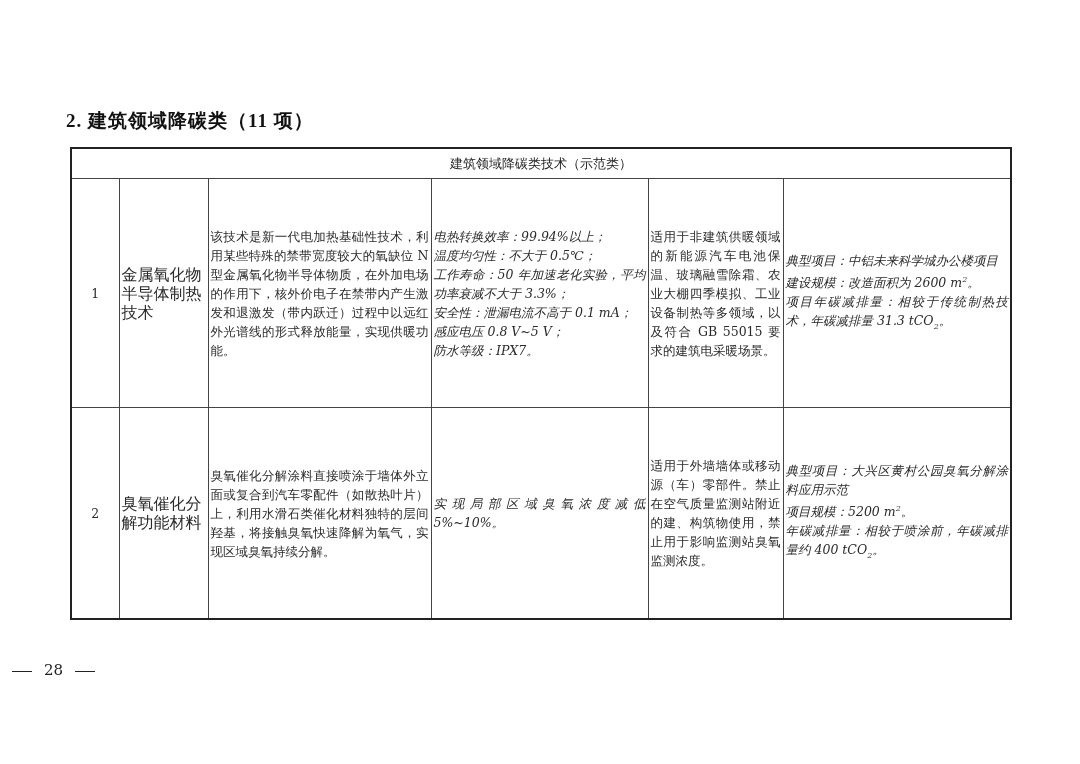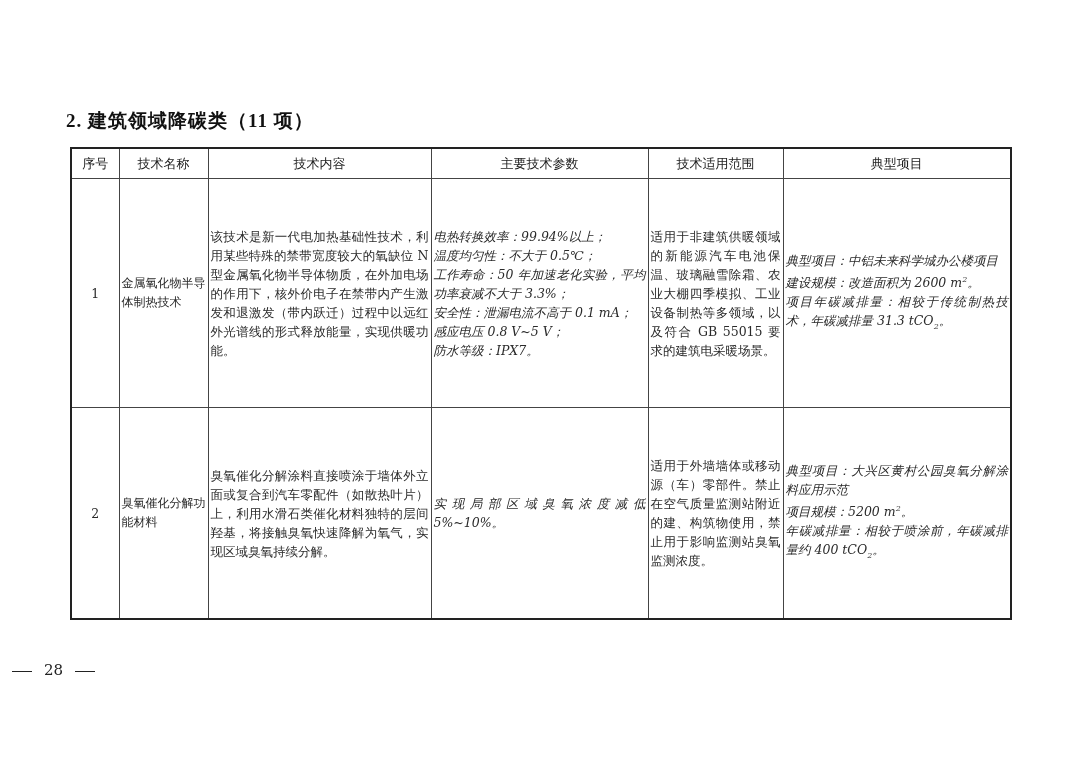--- a/index.html
+++ b/index.html
@@ -28,21 +28,21 @@
     }
     .head-row th {
       height: 29px; font-weight: normal; text-align: center;
       font-family: "DejaVu Sans", "Liberation Sans", sans-serif;
       font-size: 13px; color: #222;
     }
     .data-row td { font-size: 12.5px; line-height: 19px; color: #2a2a2a; }
     .data-row.r1 td { height: 228px; }
     .data-row.r2 td { height: 210px; }
     td.num { text-align: center; }
-    td.name { text-align: left; font-size: 12px; }
+    td.name { text-align: left; font-size: 16px; }
     td.txt { text-align: justify; margin-left: 36px; }
     .wrap { display: block; font-style: italic; }
     .page-num {
       position: absolute; left: 0; width: 1080px; top: 661px; text-align: left;
       font-family: "DejaVu Serif", "Liberation Serif", serif; font-size: 15px; color: #222;
     }
     .page-num .dash { display: inline-block; width: 20px; border-top: 1px solid #222; vertical-align: middle; margin: 0 12px; }
     sub.s { font-size: 8px; }
     sup.s { font-size: 8px; }
   </style>
@@ -54,27 +54,22 @@
 <table class="main">
   <colgroup>
     <col style="width:48px">
     <col style="width:89px">
     <col style="width:223px">
     <col style="width:217px">
     <col style="width:135px">
     <col style="width:228px">
   </colgroup>
   <tbody>
-  <tr class="head-row">
-    <th>序号</th>
-    <th>技术名称</th>
-    <th>技术内容</th>
-    <th>主要技术参数</th>
-    <th>技术适用范围</th>
-    <th>典型项目</th>
+      <tr class="caption-row">
+    <td colspan="6">建筑领域降碳类技术（示范类）</td>
   </tr>
 
   <tr class="data-row r1">
     <td class="num">1</td>
     <td class="name">金属氧化物半导体制热技术</td>
     <td class="txt">该技术是新一代电加热基础性技术，利用某些特殊的禁带宽度较大的氧缺位 N 型金属氧化物半导体物质，在外加电场的作用下，核外价电子在禁带内产生激发和退激发（带内跃迁）过程中以远红外光谱线的形式释放能量，实现供暖功能。</td>
     <td class="txt">
       <span class="wrap">电热转换效率：99.94%以上；</span>
       <span class="wrap">温度均匀性：不大于 0.5℃；</span>
       <span class="wrap">工作寿命：50 年加速老化实验，平均功率衰减不大于 3.3%；</span>

